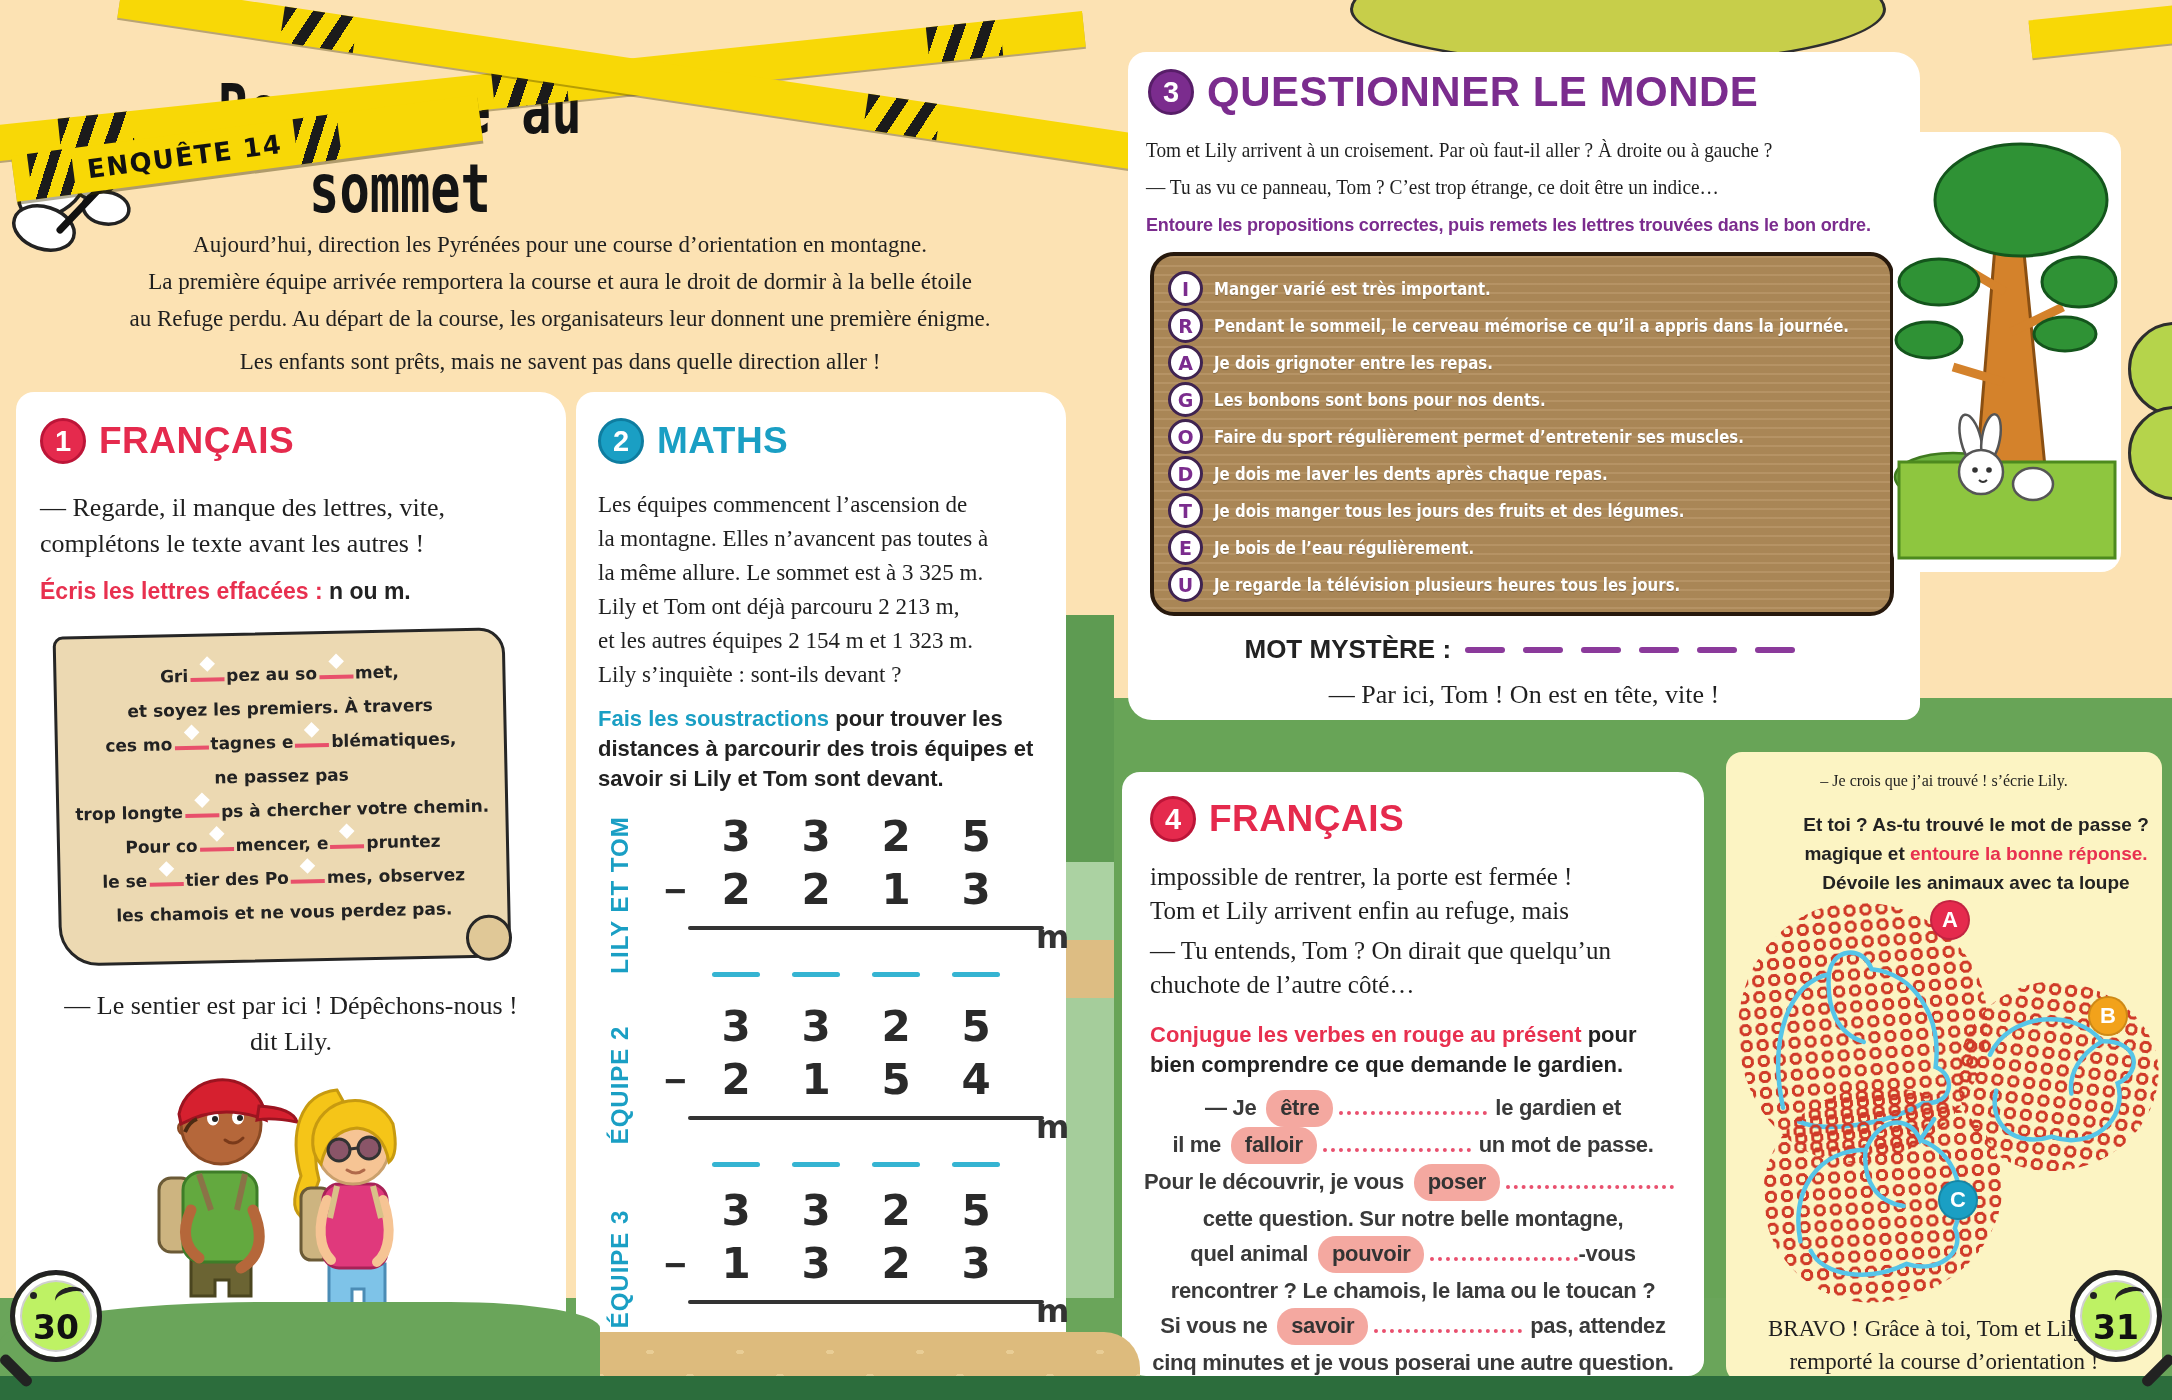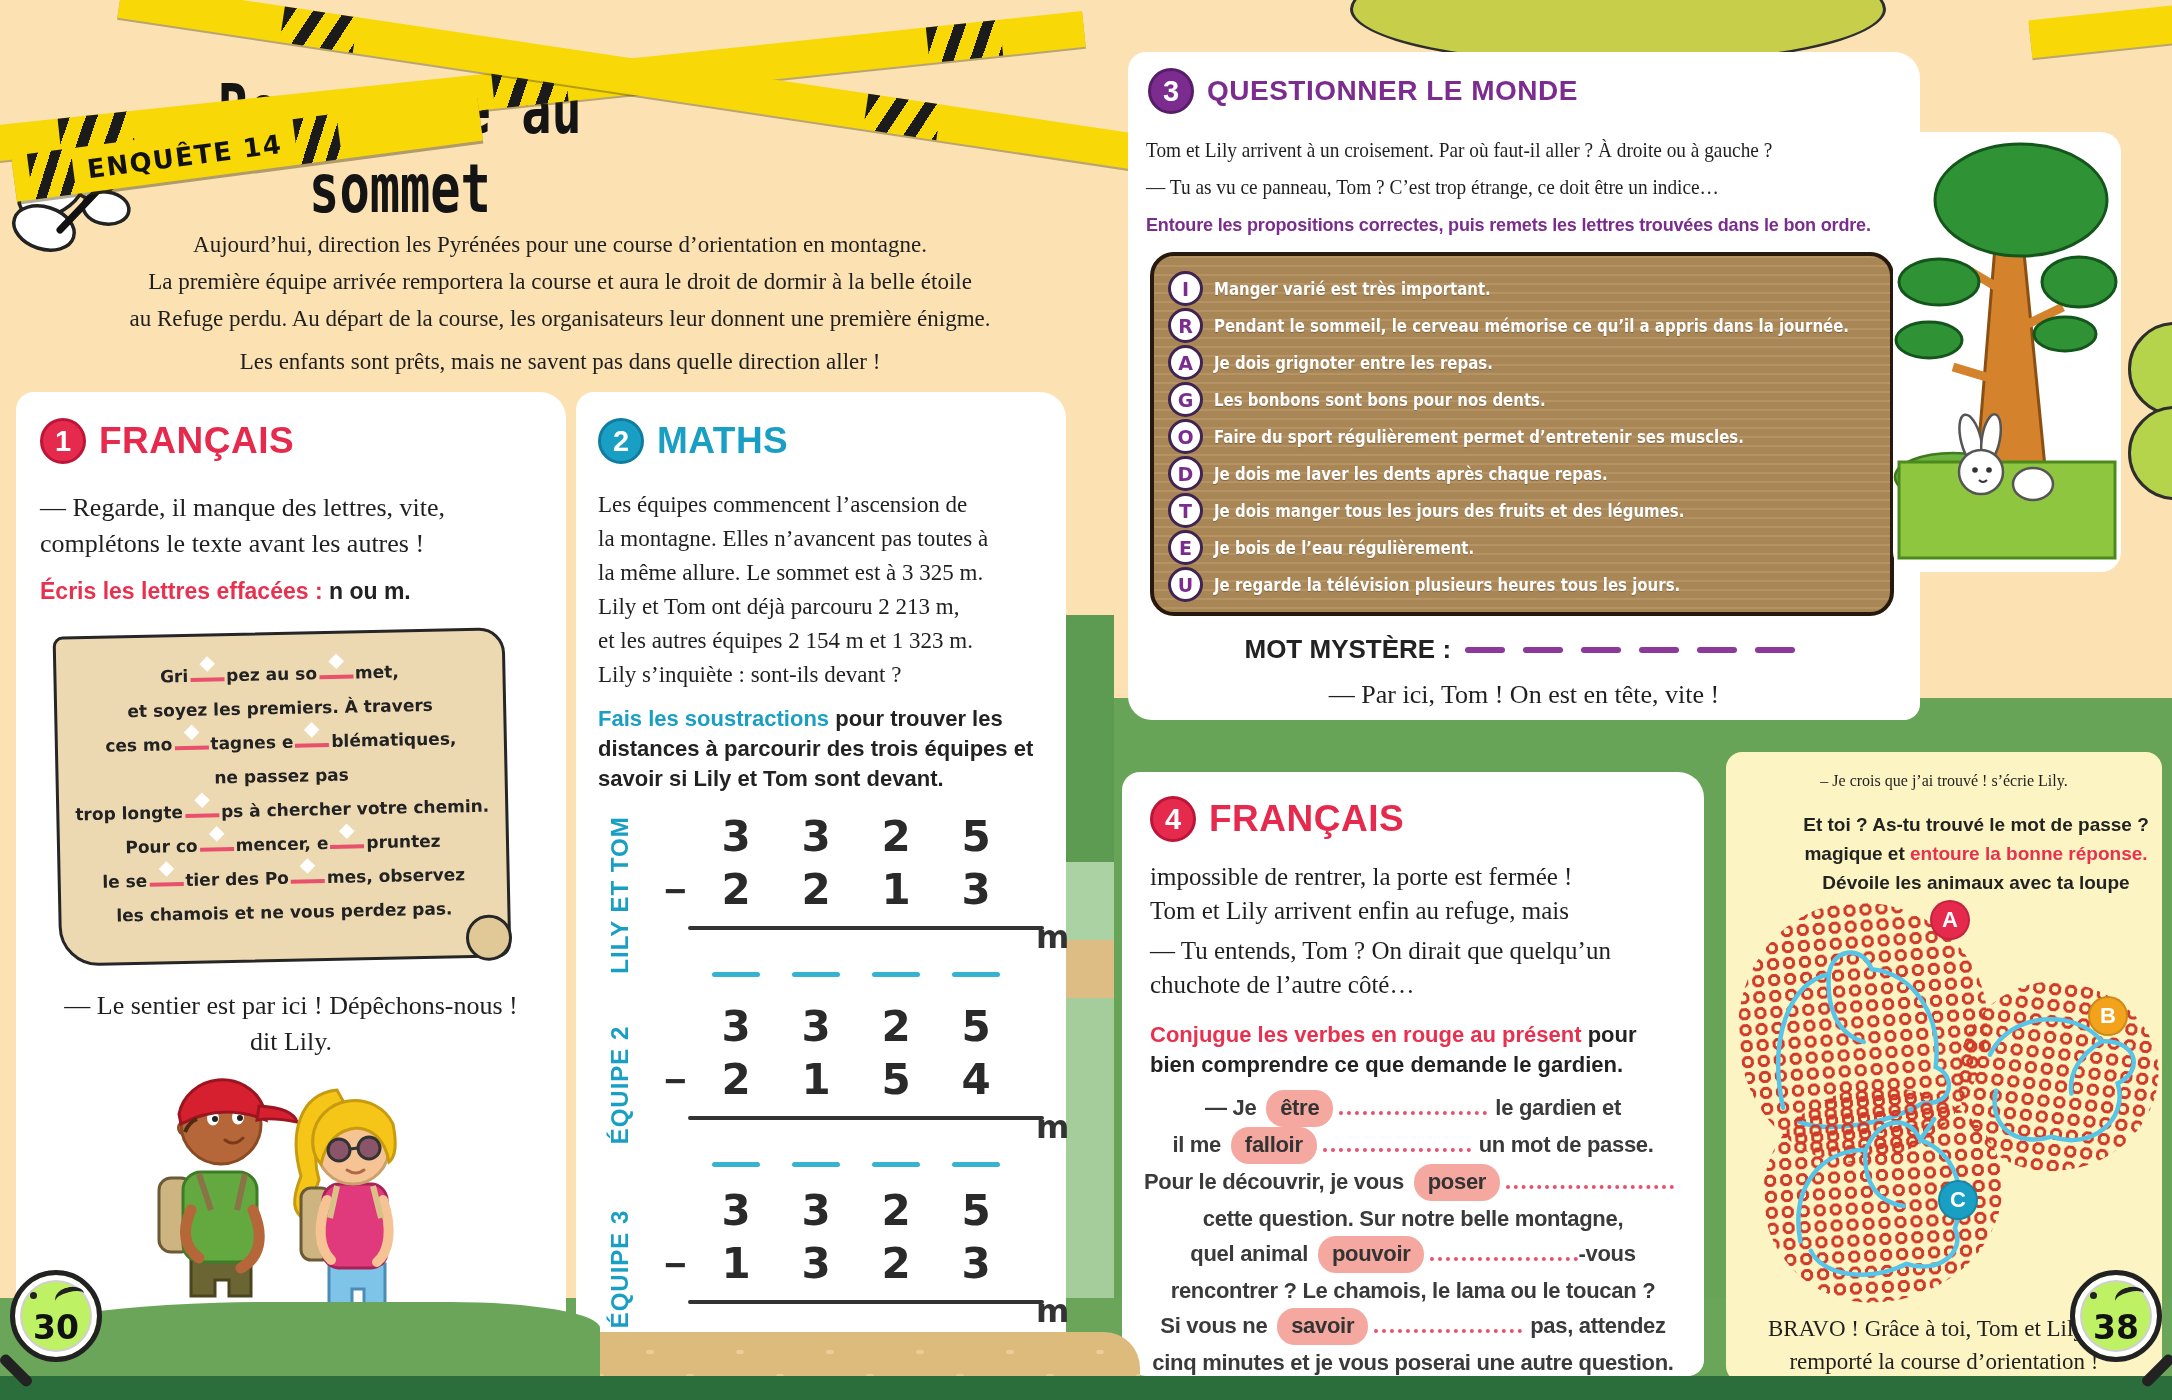--- a/index.html
+++ b/index.html
@@ -275,21 +275,21 @@
           <span class="dc"><i class="dash"></i></span>
           <span class="dc"><i class="dash"></i></span>
         </div>
       <span class="unit">m</span>
     </div>
   </div>
 
   <div class="abs panel" style="left:1128px;top:52px;width:792px;height:668px;">
     <div class="hdr" style="left:20px;top:16px;">
       <span class="badge b-purple">3</span>
-      <span class="htitle" style="color:#7b2c8e;font-size:28px;">QUESTIONNER LE MONDE</span>
+      <span class="htitle" style="color:#7b2c8e;font-size:42px;">QUESTIONNER LE MONDE</span>
     </div>
     <div class="abs serif" style="left:18px;top:80px;font-size:21px;line-height:37px;">
       <div class="sq">Tom et Lily arrivent à un croisement. Par où faut-il aller ? À droite ou à gauche ?</div><br>
       <div class="sq">— Tu as vu ce panneau, Tom ? C’est trop étrange, ce doit être un indice…</div>
     </div>
     <div class="abs" style="left:18px;top:162px;color:#7b2c8e;font-weight:bold;font-size:19px;letter-spacing:-.2px;transform:scaleX(.95);transform-origin:0 50%;white-space:nowrap;">Entoure les propositions correctes, puis remets les lettres trouvées dans le bon ordre.</div>
     <div class="sign">
       <div class="srow">
           <span class="scir">I</span>
           <span class="srt">Manger varié est très important.</span>
@@ -425,17 +425,17 @@
         <span class="arc"></span>
         <span class="dot"></span>
         <b>30</b>
       </span>
   </div>
   <div class="pagemag" style="left:2062px;top:1266px;">
     <span class="handleR"></span>
     <span class="lens">
         <span class="arc"></span>
         <span class="dot"></span>
-        <b>38</b>
+        <b>31</b>
       </span>
   </div>
 
 </div>
 
 </body></html>

